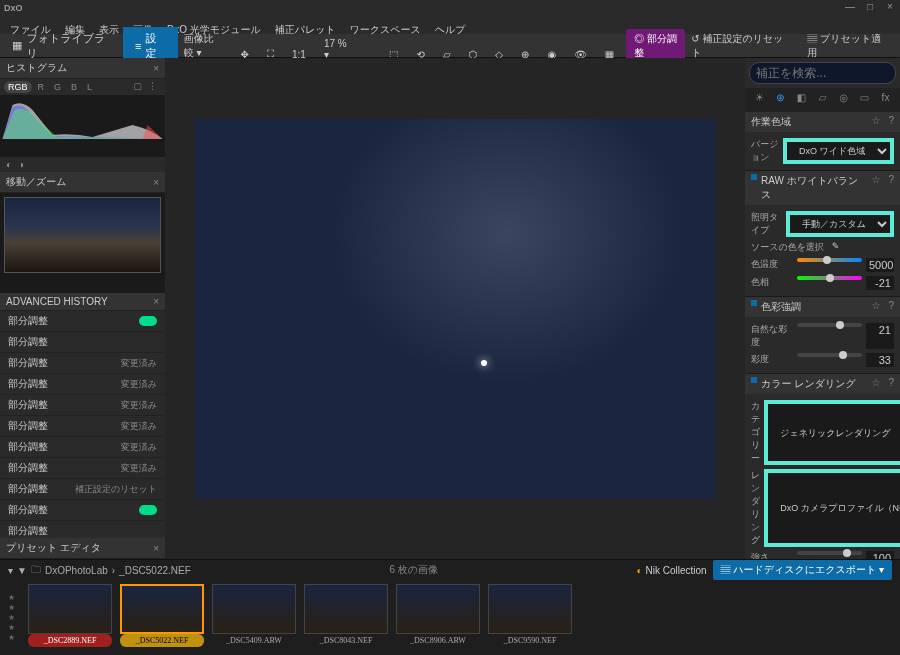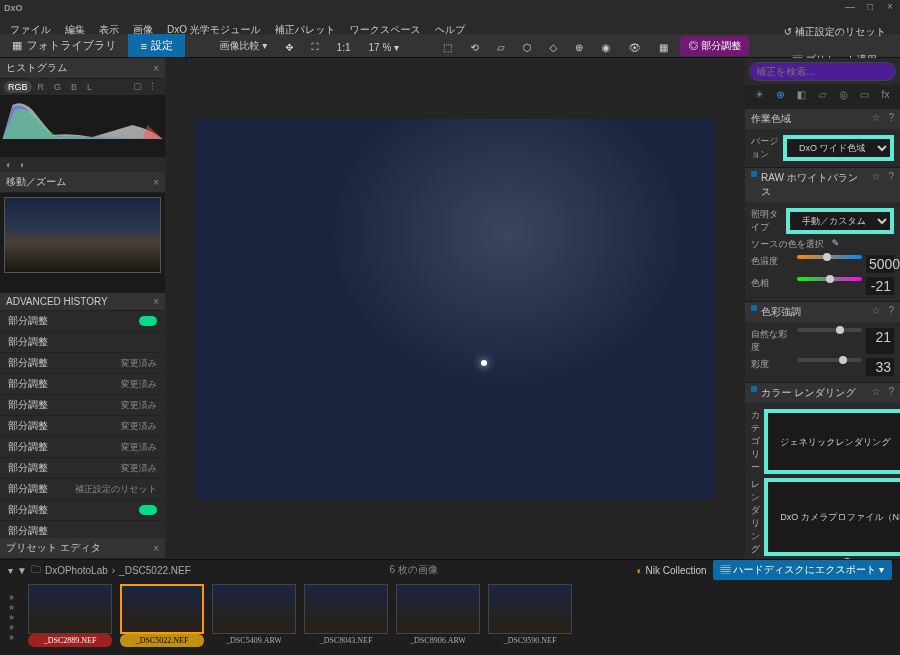--- a/index.html
+++ b/index.html
@@ -9,57 +9,57 @@
 .titlebar .win-controls { margin-left: auto; display: flex; gap: 8px; }
 .win-btn { width: 12px; height: 12px; color: #999; cursor: pointer; text-align: center; line-height: 10px; }
 .menubar { height: 18px; background: #2a2a2a; display: flex; align-items: center; padding: 0 4px; gap: 2px; }
 .menu-item { padding: 2px 6px; cursor: pointer; font-size: 10px; margin-top: 10px; }
 .toolbar { height: 24px; background: #333; display: flex; align-items: center; border-bottom: 1px solid #111; }
 .mode-tab { padding: 4px 12px; cursor: pointer; font-size: 11px; display: flex; align-items: center; gap: 4px; }
 .mode-tab.active { background: #0d6ca8; color: #fff; }
 .toolbar-center { margin: 0 auto; display: flex; align-items: flex-end; gap: 6px; }
 .tb-btn { padding: 3px 6px; cursor: pointer; color: #ccc; font-size: 10px; border-radius: 2px; }
 .tb-active { background: #701a75; color: #fff; border-radius: 3px; padding: 3px 8px; }
-.toolbar-right { display: flex; align-items: center; gap: 8px; padding-right: 8px; flex-direction: column; }
+.toolbar-right { display: flex; align-items: center; gap: 8px; padding-right: 8px; }
 .main { display: flex; height: 501px; }
 .left-panel { width: 165px; background: #2a2a2a; display: flex; flex-direction: column; overflow: hidden; }
 .panel-header { background: #333; padding: 3px 6px; font-size: 10px; display: flex; align-items: center; border-bottom: 1px solid #222; justify-content: center; }
 .panel-header .close-x { margin-left: auto; cursor: pointer; color: #888; }
 .histogram { height: 62px; background: #1a1a1a; position: relative; }
 .histo-tabs { display: flex; gap: 2px; padding: 2px 4px; font-size: 9px; }
 .histo-tab { padding: 1px 4px; cursor: pointer; color: #888; }
 .histo-tab.active { background: #444; color: #fff; border-radius: 6px; }
 .histo-svg { width: 100%; height: 44px; }
 .nav-preview { height: 100px; background: #1a1a1a; padding: 4px; }
 .nav-img { width: 100%; height: 76px; background: linear-gradient(to bottom, #1a2540 0%, #2a3550 40%, #4a4035 60%, #1a1510 100%); border: 1px solid #555; }
 .adv-history { flex: 1; overflow-y: auto; }
 .hist-row { display: flex; padding: 3px 8px; font-size: 10px; align-items: center; border-bottom: 1px solid #222; }
 .hist-row .toggle { margin-left: auto; width: 18px; height: 10px; background: #0d8; border-radius: 5px; }
 .hist-row .status { margin-left: auto; color: #888; font-size: 9px; }
 .center-view { flex: 1; background: #252525; display: flex; align-items: center; justify-content: center; padding: 30px 10px; }
 .main-image { width: 520px; height: 380px; background: radial-gradient(ellipse at 60% 30%, #3a4560 0%, #1a2540 40%), linear-gradient(to bottom, #1a2540 0%, #2a3550 45%, #5a4030 55%, #2a2015 65%, #1a1510 100%); position: relative; }
 .main-image::after { content: ""; position: absolute; bottom: 35%; left: 55%; width: 6px; height: 6px; background: #fff; border-radius: 50%; box-shadow: 0 0 8px #fff; }
 .right-panel { width: 155px; background: #2a2a2a; overflow-y: auto; }
 .search-box { padding: 4px; }
-.search-input { width: 100%; background: #4c1d95; border: 1px solid #444; color: #888; padding: 3px 6px; font-size: 10px; border-radius: 10px; }
+.search-input { width: 100%; background: #0f172a; border: 1px solid #444; color: #888; padding: 3px 6px; font-size: 12px; border-radius: 10px; }
 .tool-icons { display: flex; justify-content: space-around; padding: 4px; background: #222; }
 .tool-icon { width: 16px; height: 16px; cursor: pointer; color: #888; text-align: center; }
 .tool-icon.active { color: #2d9cff; }
 .section { border-bottom: 1px solid #1a1a1a; }
 .section-hdr { background: #333; padding: 3px 6px; font-size: 10px; display: flex; align-items: flex-start; gap: 4px; }
 .section-hdr .dot { width: 6px; height: 6px; background: #0d6ca8; }
 .section-hdr .star { margin-left: auto; color: #888; cursor: pointer; }
 .section-body { padding: 4px 6px; font-size: 9px; }
 .ctrl-row { display: flex; padding: 2px 0; gap: 4px; }
 .ctrl-label { width: 42px; color: #aaa; font-size: 9px; }
 .ctrl-select { flex: 1; background: #1a1a1a; border: 4px solid #5eead4; color: #ccc; font-size: 9px; padding: 1px 8px; }
 .slider-track { flex: 1; height: 4px; background: linear-gradient(to right, #f80, #08f); border-radius: 2px; position: relative; }
 .slider-track.gray { background: #444; }
 .slider-thumb { position: absolute; width: 8px; height: 8px; background: #ccc; border-radius: 50%; top: -2px; }
-.slider-val { width: 28px; text-align: right; background: #1a1a1a; padding: 1px 3px; font-size: 14px; }
+.slider-val { width: 28px; text-align: right; background: #1a1a1a; padding: 1px 3px; font-size: 11px; }
 .filmstrip { height: 96px; background: #1e1e1e; border-top: 1px solid #111; }
 .fs-header { height: 20px; display: flex; align-items: center; padding: 0 8px; font-size: 10px; }
 .fs-path { display: flex; align-items: center; gap: 4px; color: #aaa; }
 .fs-count { margin: 0 auto; color: #888; }
 .fs-actions { display: flex; gap: 6px; align-items: center; }
 .export-btn { background: #0d6ca8; color: #fff; padding: 3px 8px; border-radius: 2px; cursor: pointer; font-size: 10px; }
 .thumbs { display: flex; gap: 8px; padding: 4px 8px; }
 .thumb { width: 84px; }
 .thumb-img { width: 84px; height: 50px; background: linear-gradient(to bottom, #1a2540, #2a2015); border: 1px solid #444; }
 .thumb.selected .thumb-img { border: 2px solid #ff9800; }

